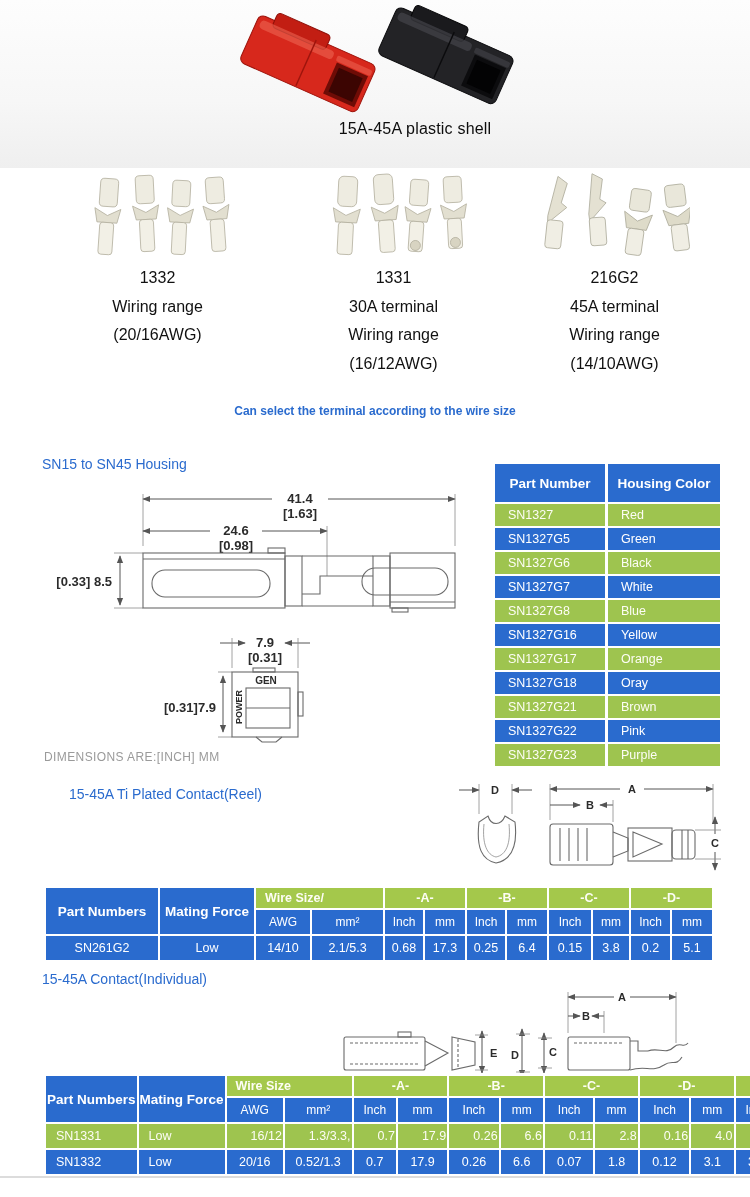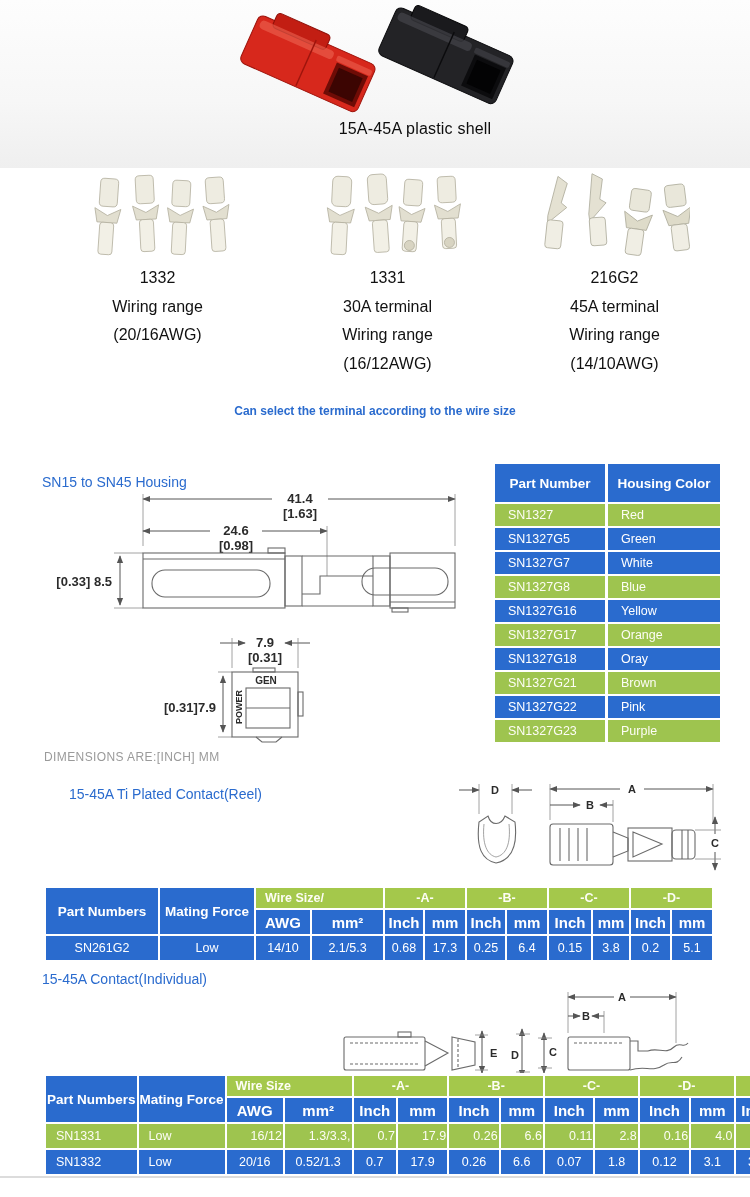--- a/index.html
+++ b/index.html
@@ -42,21 +42,21 @@
   .cell-hgreen{ background:var(--c-headerGreen,#a4c84b); color:#fdfdf5; }
 
   
   .housing-table { border-spacing:3px 2px; }
   .housing-table th { height:36px; font-size:13.5px; font-weight:600; text-align:center; }
   .housing-table td { height:20px; font-size:12.5px; text-align:left; padding-left:13px; font-weight:400; }
 
   
   .spec-table th, .spec-table td { text-align:center; font-size:12.5px; }
   .spec-table .h1 { height:20px; font-weight:600; }
-  .spec-table .h2 th { height:22px; font-weight:700; font-size:15px; }
+  .spec-table .h2 th { height:22px; font-weight:400; font-size:12px; }
   .spec-table .dr td { height:22px; font-weight:400; }
   .spec-table .wire-h { text-align:left; padding-left:9px; }
   .left-pad { text-align:left !important; padding-left:10px; }
 
   .bottom-line { left:0; top:1176px; width:750px; height:2px; background:#dcdcdc; }
 
   
   svg text { font-family:"Liberation Sans", sans-serif; fill:#2b2b2b; }
   .dimtxt { font-size:13px; font-weight:600; }
   .lbltxt { font-size:11px; font-weight:600; }
@@ -120,21 +120,21 @@
               <rect x="2" y="42" width="14" height="32" rx="3" fill="#f2f0e6"></rect>
           </g>
         </g>
       </svg>
     </div>
     <div class="t-line">1332</div>
     <div class="t-line">Wiring range</div>
     <div class="t-line">(20/16AWG)</div>
   </div>
 
-  <div class="abs terminal-col" style="left:290px;">
+  <div class="abs terminal-col" style="left:296px;">
     <div class="t-img">
       <svg width="150" height="88" viewBox="0 0 150 88">
         <g stroke="#b3af9e" stroke-width="0.8" fill="#eeece1">
           <g transform="translate(20,4) rotate(3)">
             <rect x="0" y="0" width="19" height="30" rx="5"></rect>
               <polygon points="-4,32 9,39 23,32 20,46 -1,46" fill="#e2dfd0"></polygon>
               <rect x="2" y="46" width="15" height="32" rx="3" fill="#f2f0e6"></rect>
           </g>
           <g transform="translate(54,3) rotate(-4)">
             <rect x="0" y="0" width="19" height="30" rx="5"></rect>
@@ -188,21 +188,21 @@
       </svg>
     </div>
     <div class="t-line">216G2</div>
     <div class="t-line">45A terminal</div>
     <div class="t-line">Wiring range</div>
     <div class="t-line">(14/10AWG)</div>
   </div>
 
   <div class="abs main-heading">Can select the terminal according to the wire size</div>
 
-  <div class="abs section-title" style="left:42px;top:474px;">SN15 to SN45 Housing</div>
+  <div class="abs section-title" style="left:42px;top:456px;">SN15 to SN45 Housing</div>
 
   <svg class="abs" style="left:40px;top:476px;" width="450" height="272" viewBox="0 0 450 272">
     <defs>
       <marker id="hs-l" viewBox="0 0 10 10" refX="1" refY="5" markerWidth="8" markerHeight="8" orient="auto">
           <path d="M10,1 L0,5 L10,9 Z" fill="#555"></path>
         </marker>
       <marker id="hs-r" viewBox="0 0 10 10" refX="9" refY="5" markerWidth="8" markerHeight="8" orient="auto">
           <path d="M0,1 L10,5 L0,9 Z" fill="#555"></path>
         </marker>
     </defs>
@@ -273,20 +273,24 @@
       <th class="cell-blue">Part Number</th>
       <th class="cell-blue">Housing Color</th>
     </tr>
     <tr>
           <td class="cell-green">SN1327</td>
           <td class="cell-green">Red</td>
         </tr>
     <tr>
           <td class="cell-blue">SN1327G5</td>
           <td class="cell-blue">Green</td>
+        </tr>
+    <tr>
+          <td class="cell-green">SN1327G6</td>
+          <td class="cell-green">Black</td>
         </tr>
     <tr>
           <td class="cell-blue">SN1327G7</td>
           <td class="cell-blue">White</td>
         </tr>
     <tr>
           <td class="cell-green">SN1327G8</td>
           <td class="cell-green">Blue</td>
         </tr>
     <tr>

